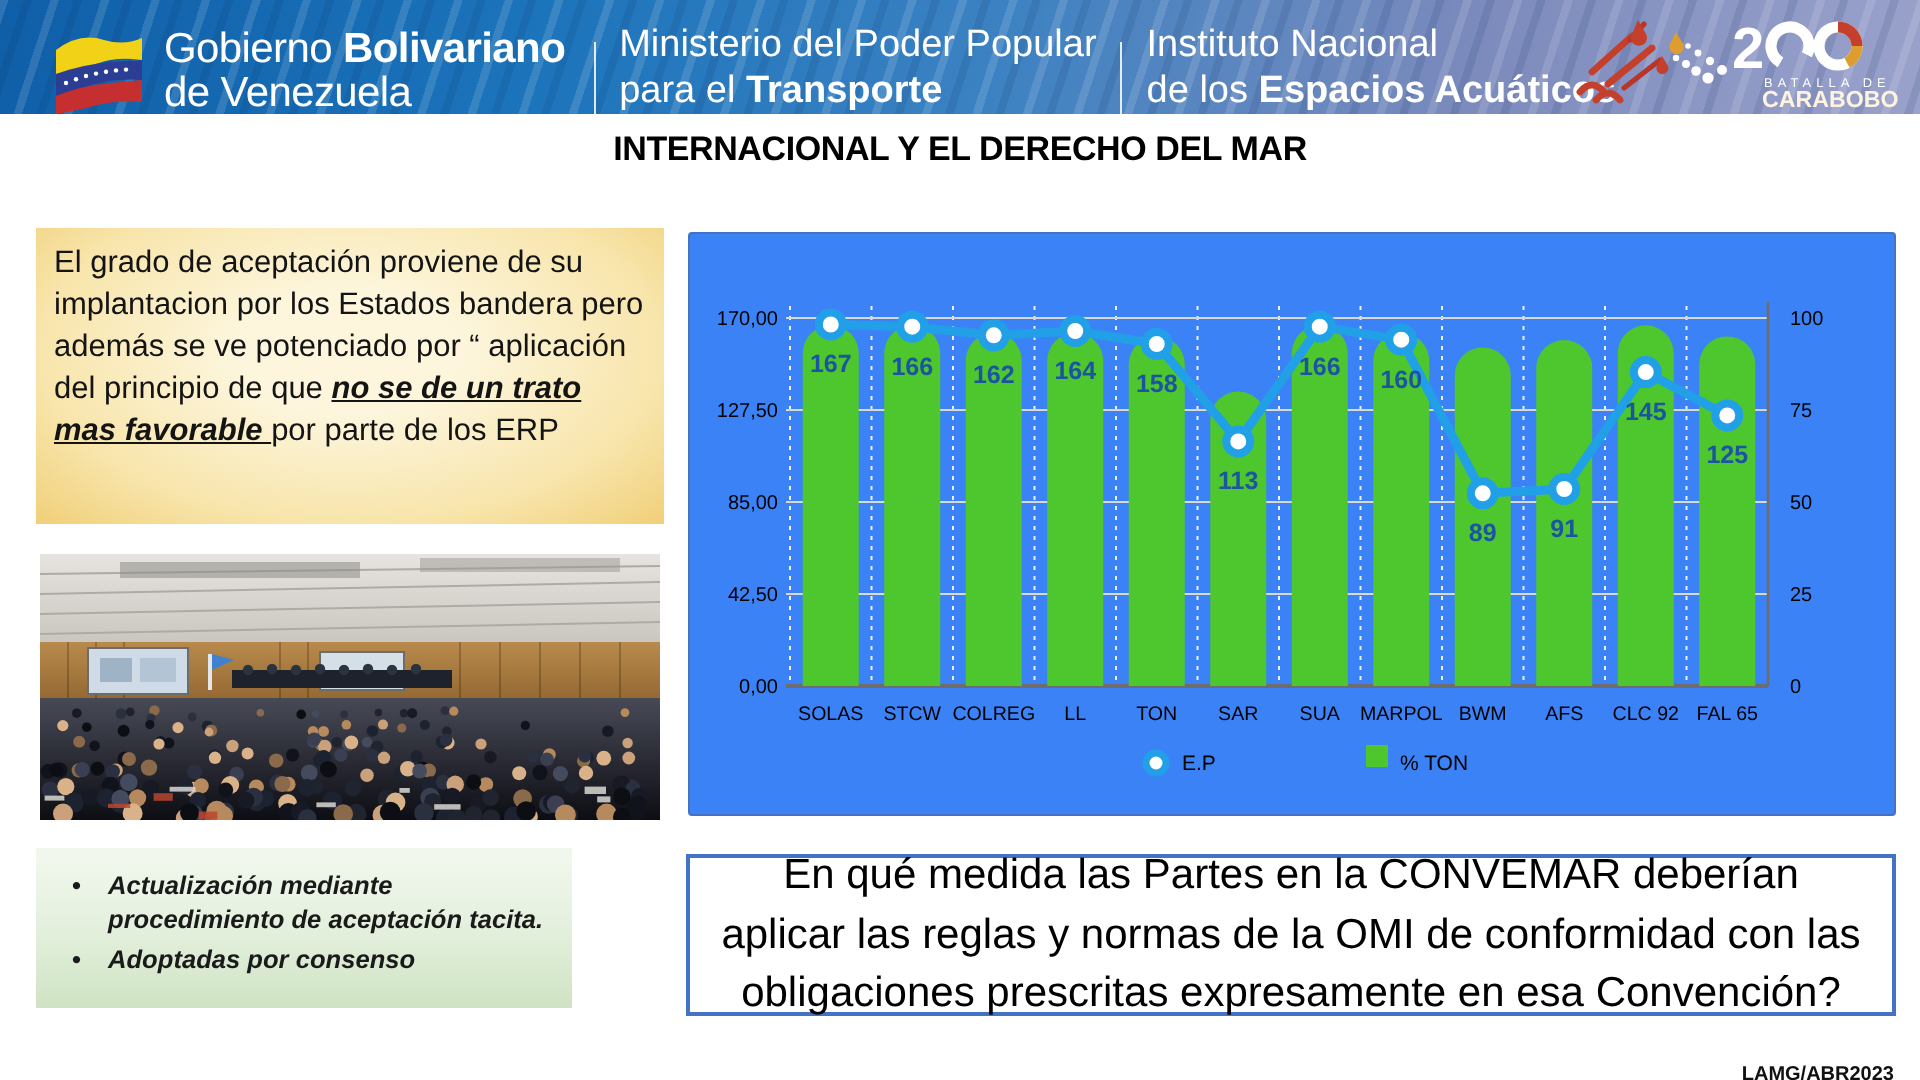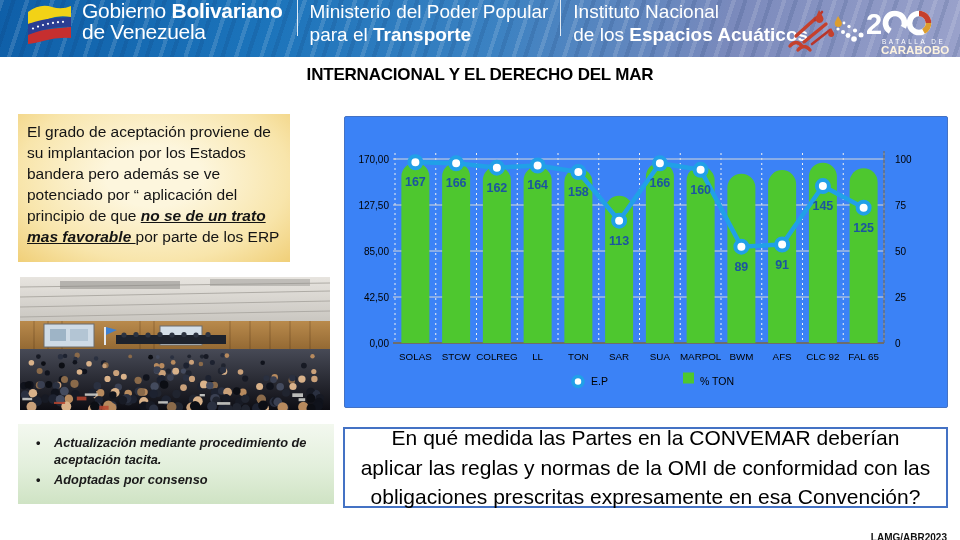--- a/index.html
+++ b/index.html
@@ -6,44 +6,44 @@
   html,body { background:#e8e8e8; }
   body { font-family:"Liberation Sans", sans-serif; }
   .slide { position:relative; width:960px; height:540px; background:#fff; overflow:hidden; margin:0 auto; }
 
   
   .header { position:absolute; top:0; left:0; width:960px; height:57px;
     background:linear-gradient(100deg,#0f5fa8 0%,#1c74bb 28%,#3c82c2 52%,#7b8abc 76%,#9aa2cb 100%); }
   .header::before { content:""; position:absolute; inset:0;
     background:repeating-linear-gradient(108deg, rgba(255,255,255,.13) 0 4px, rgba(255,255,255,0) 4px 11px,
       rgba(10,40,90,.12) 11px 15px, rgba(255,255,255,0) 15px 24px); }
-  .header-inner { position:absolute; inset:0; display:flex; align-items:flex-start; color:#fff; }
+  .header-inner { position:absolute; inset:0; display:flex; align-items:flex-end; color:#fff; }
   .flag { margin-left:26px; flex:0 0 auto; }
   .brand { margin-left:10px; line-height:1.02; font-size:21px; letter-spacing:-.3px; }
   .hdiv { width:1px; height:36px; background:rgba(255,255,255,.85); margin:0 12px; flex:0 0 auto; }
   .hdiv.d1 { margin-left:14px; }
   .htext { font-size:19px; line-height:1.22; white-space:nowrap; }
   .logo200 { position:absolute; right:8px; top:2px; }
 
   
   .title { position:absolute; top:64px; left:50px; width:860px; text-align:center;
     font-size:17px; font-weight:700; color:#000; line-height:1.27; letter-spacing:-.2px; }
   .title span { display:block; }
 
   
-  .info-box { position:absolute; left:18px; top:114px; width:272px; height:148px;
+  .info-box { position:absolute; left:18px; top:114px; width:314px; height:148px;
     background:radial-gradient(ellipse at 50% 42%, #fdf6dd 25%, #f8e5ab 70%, #f0cf78 100%);
     padding:7px 9px 0 9px; font-size:15.5px; line-height:1.36; color:#141414; }
   .info-box u { text-decoration:underline; }
 
   
   .photo { position:absolute; left:20px; top:277px; width:310px; height:133px; }
 
   
-  .bullet-box { position:absolute; left:18px; top:424px; width:316px; height:80px;
+  .bullet-box { position:absolute; left:18px; top:424px; width:268px; height:80px;
     background:linear-gradient(180deg,#f3f8ef 0%,#e2efdb 55%,#cfe3c4 100%);
     padding:10px 10px 0 14px; }
   .bullet-box ul { list-style:none; }
   .bullet-box li { position:relative; padding-left:22px; font-size:12.8px; font-weight:700;
     font-style:italic; color:#1a1a1a; line-height:1.35; margin-bottom:2px; }
   .bullet-box li::before { content:"•"; position:absolute; left:4px; top:0; font-style:normal; }
 
   
   .chart-box { position:absolute; left:344px; top:116px; width:604px; height:292px;
     background:#3b82f6; border:1.6px solid #4472c4; border-radius:2px; }

